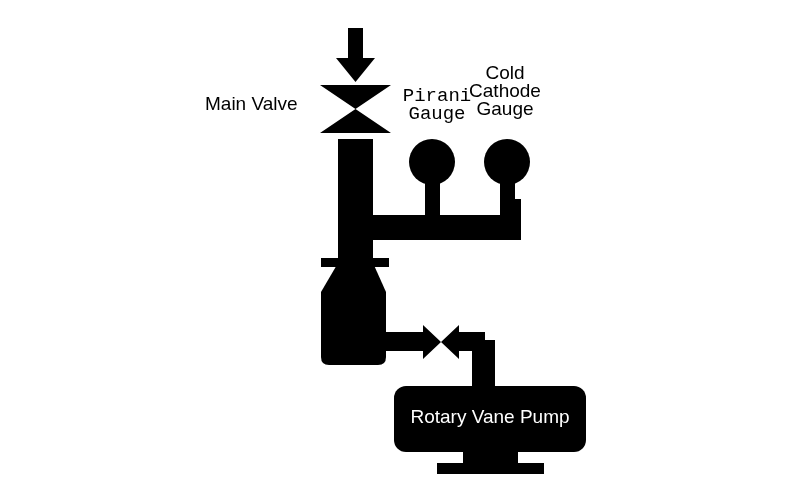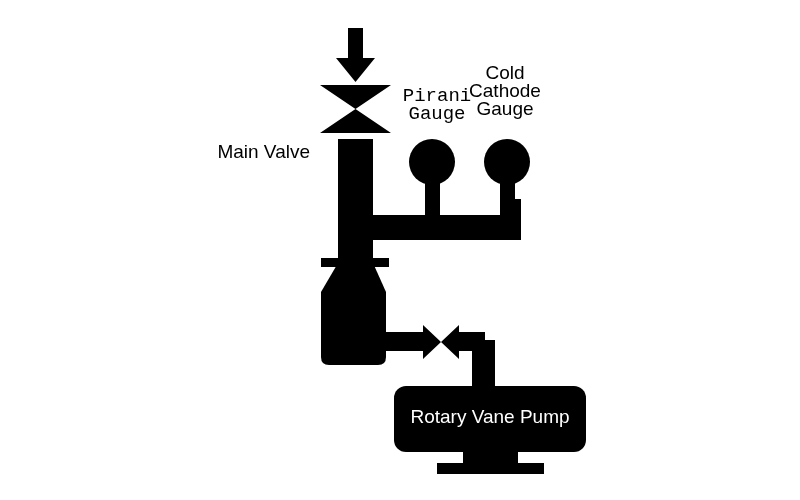--- a/index.html
+++ b/index.html
@@ -24,21 +24,21 @@
   .shape{fill:var(--shape);stroke:none;}
   .label{
     position:absolute;
     font-size:19px;
     line-height:18px;
     color:var(--label-text);
     white-space:pre-line;
     user-select:none;
   }
   .label.center{text-align:center;}
-  .label.right{text-align:right;margin-top:48px;}
+  .label.right{text-align:left;}
   .label.inner{color:var(--inner-text);}
 </style>
 </head>
 <body>
 
 <div class="canvas">
 
   <svg width="800" height="500" viewBox="0 0 800 500" aria-hidden="true">
 
     <rect class="shape" x="348" y="28" width="15" height="32"></rect>

